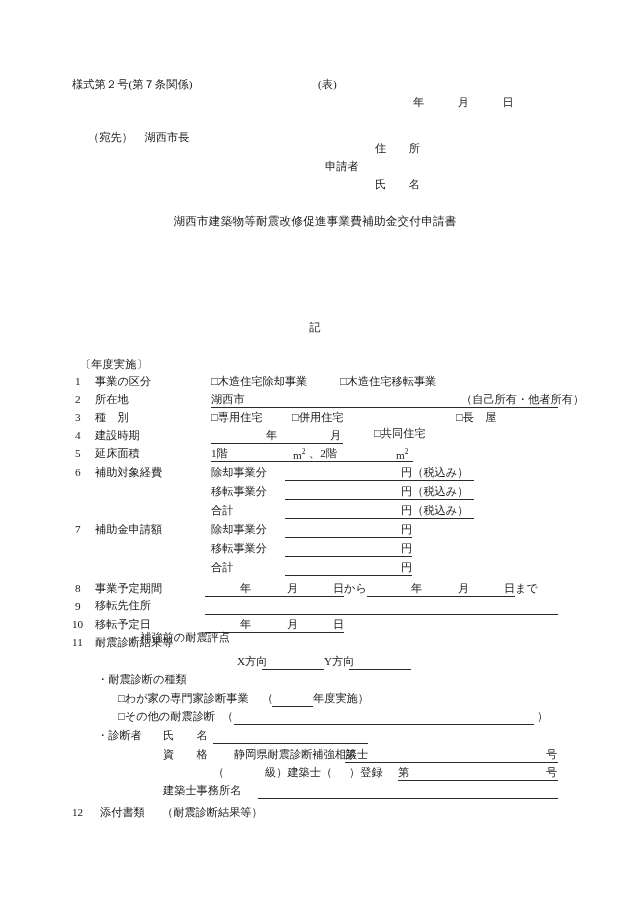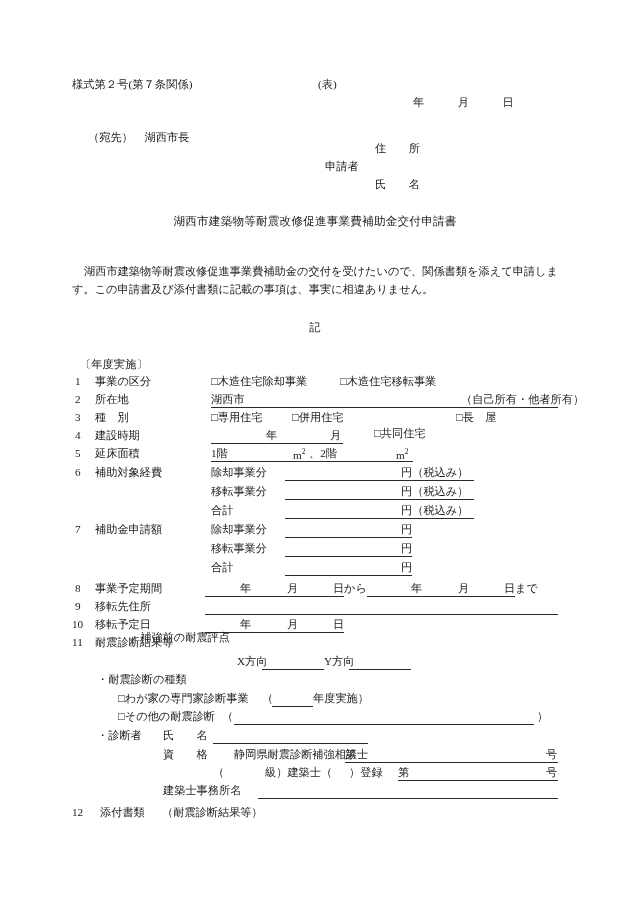--- a/index.html
+++ b/index.html
@@ -89,21 +89,20 @@
 
   <div class="t form-no">様式第２号(第７条関係)</div>
   <div class="t omote">(表)</div>
   <div class="t ymd-top">年　　　月　　　日</div>
   <div class="t atesaki">（宛先）　湖西市長</div>
   <div class="t addr-lbl">住　　所</div>
   <div class="t applicant">申請者</div>
   <div class="t name-lbl">氏　　名</div>
 
   <div class="t doc-title">湖西市建築物等耐震改修促進事業費補助金交付申請書</div>
-  <div class="body-p">湖西市建築物等耐震改修促進事業費補助金の交付を受けたいので、関係書類を添えて申請します。この申請書及び添付書類に記載の事項は、事実に相違ありません。</div>
   <div class="t ki">記</div>
 
   <div class="t sec-hdr">〔年度実施〕</div>
 
   <div class="num" style="left:75px; top:376px;">1</div>
   <div class="lbl" style="left:95px; top:376px;">事業の区分</div>
   <div class="val" style="left:211px; top:376px;">□木造住宅除却事業</div>
   <div class="val" style="left:340px; top:376px;">□木造住宅移転事業</div>
 
   <div class="num" style="left:75px; top:394px;">2</div>
@@ -170,21 +169,21 @@
   <div class="val" style="left:333px; top:583px;">日</div>
   <div class="rule" style="left:205px; top:596px; width:139px;"></div>
   <div class="val" style="left:344px; top:583px;">から</div>
   <div class="val" style="left:411px; top:583px;">年</div>
   <div class="val" style="left:458px; top:583px;">月</div>
   <div class="val" style="left:504px; top:583px;">日</div>
   <div class="rule" style="left:367px; top:596px; width:148px;"></div>
   <div class="val" style="left:515px; top:583px;">まで</div>
 
   <div class="num" style="left:75px; top:601px;">9</div>
-  <div class="lbl" style="left:95px; top:601px;">移転先住所</div>
+  <div class="lbl" style="left:95px; top:601px;font-family:Liberation Mono, monospace;">移転先住所</div>
   <div class="rule" style="left:205px; top:614px; width:353px;"></div>
 
   <div class="num" style="left:72px; top:619px;">10</div>
   <div class="lbl" style="left:95px; top:619px;">移転予定日</div>
   <div class="val" style="left:240px; top:619px;">年</div>
   <div class="val" style="left:287px; top:619px;">月</div>
   <div class="val" style="left:333px; top:619px;">日</div>
   <div class="rule" style="left:205px; top:632px; width:139px;"></div>
 
   <div class="num" style="left:72px; top:637px;">11</div>

